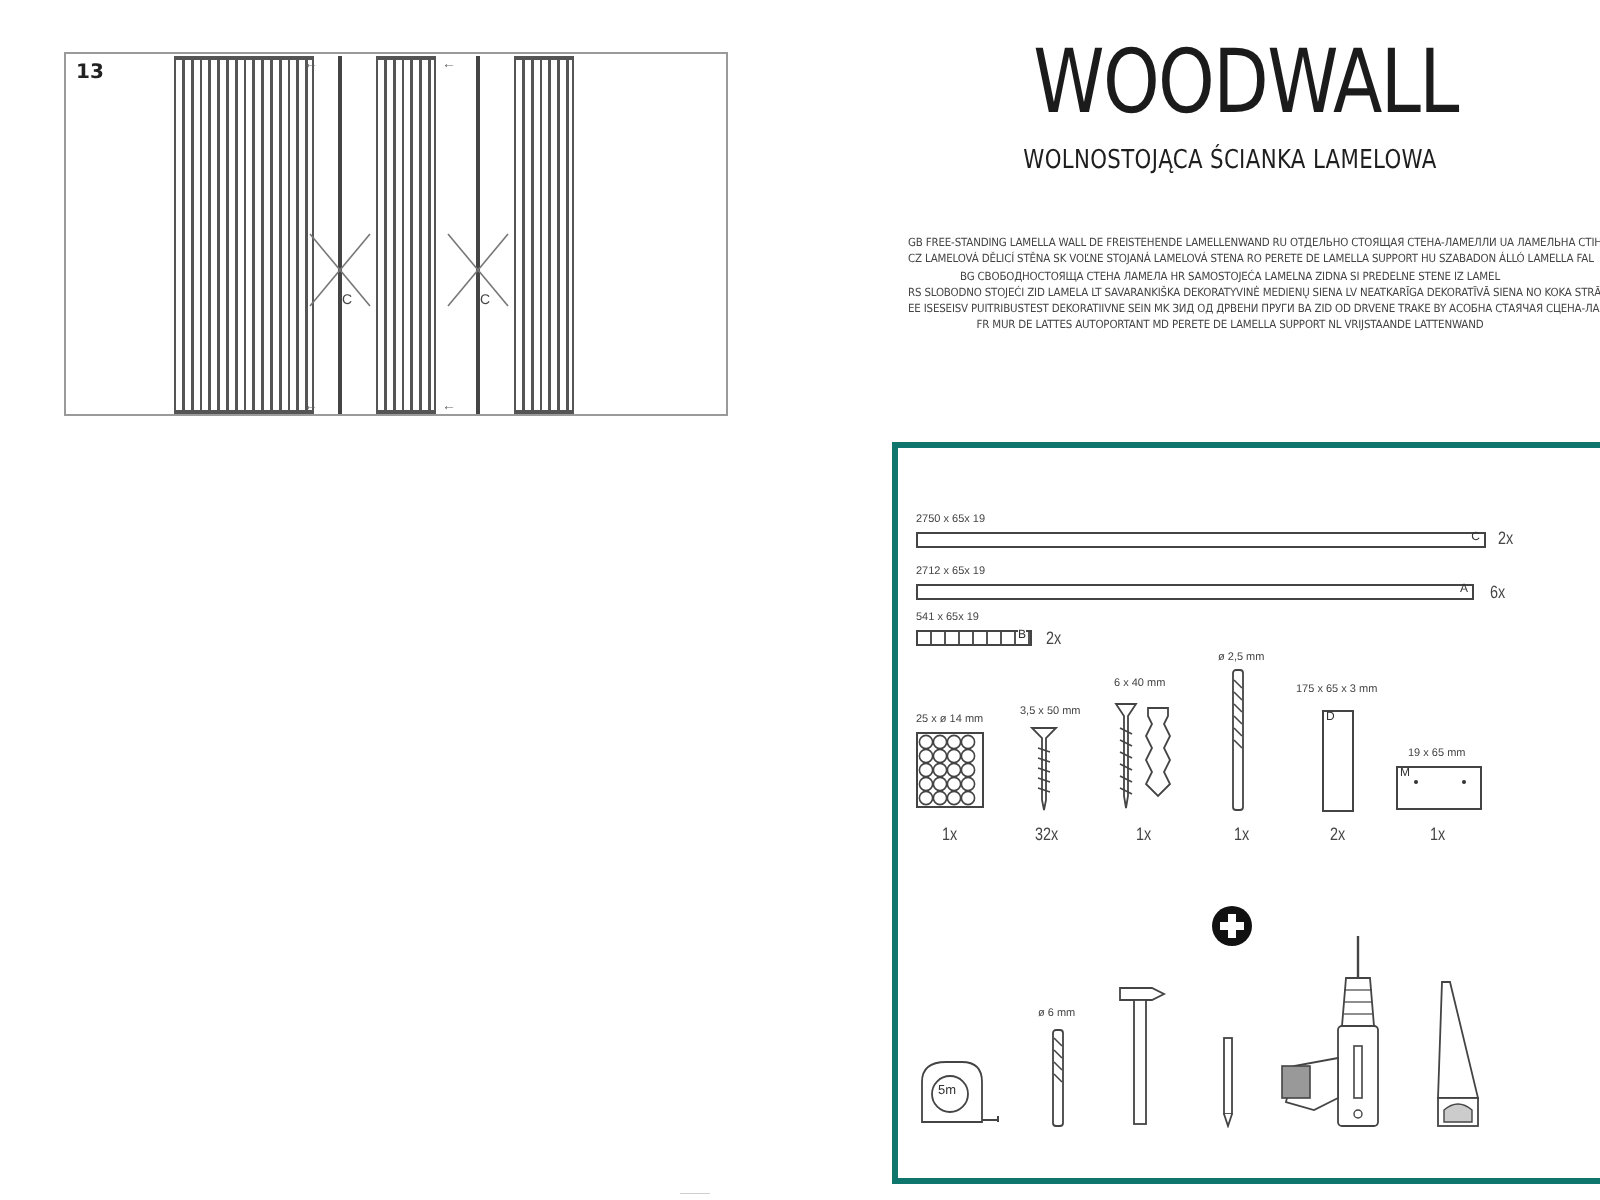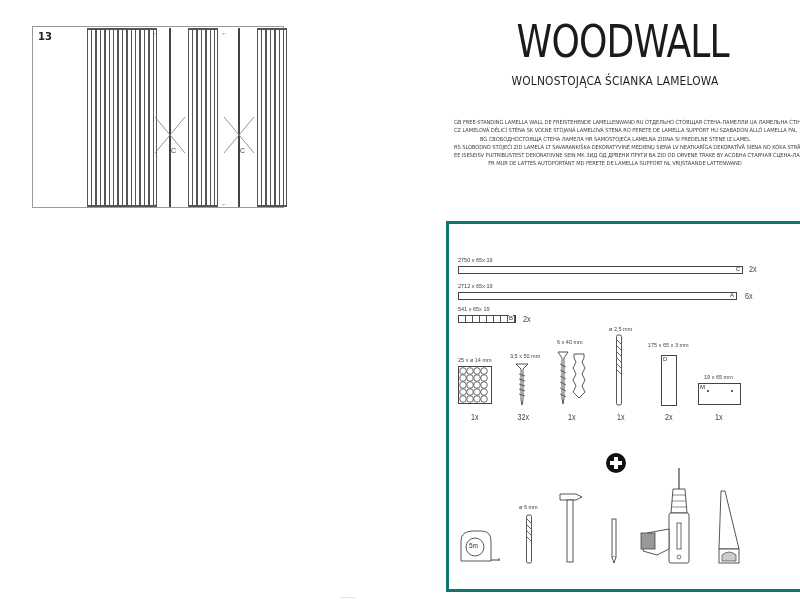--- a/index.html
+++ b/index.html
@@ -1,21 +1,21 @@
 <!DOCTYPE html>
 <html><head>
 <meta charset="utf-8">
 <style>
   html, body { margin:0; padding:0; }
   body { width:800px; height:600px; background:#ffffff; position:relative; overflow:hidden;
          font-family:"Liberation Sans", sans-serif; color:#222; }
   .abs { position:absolute; }
 
   
-  .step-panel { left:32px; top:26px; width:252px; height:182px; border:1px solid #9a9a9a; box-sizing:border-box; background:#fff; }
+  .step-panel { left:32px; top:26px; width:332px; height:182px; border:1px solid #9a9a9a; box-sizing:border-box; background:#fff; }
   .step-num { left:5px; top:4px; font-weight:bold; font-size:10px; color:#222; font-family:"DejaVu Sans", sans-serif; }
   .lamella-group { top:1px; height:179px; border:1.5px solid #555; border-top-width:2px; border-bottom-width:2px; box-sizing:border-box;
      background: repeating-linear-gradient(90deg, #fff 0, #fff 3px, #555 3px, #555 4.4px); }
   .post { top:1px; width:1.5px; height:179px; background:#444; }
   .arrow { font-size:7px; color:#666; line-height:1; }
   .cross-svg { }
   .c-label { font-size:7px; color:#444; }
 
   
   .brand-title { left:495px; top:20px; width:240px; text-align:center; font-family:"DejaVu Sans", sans-serif; font-size:44px;

